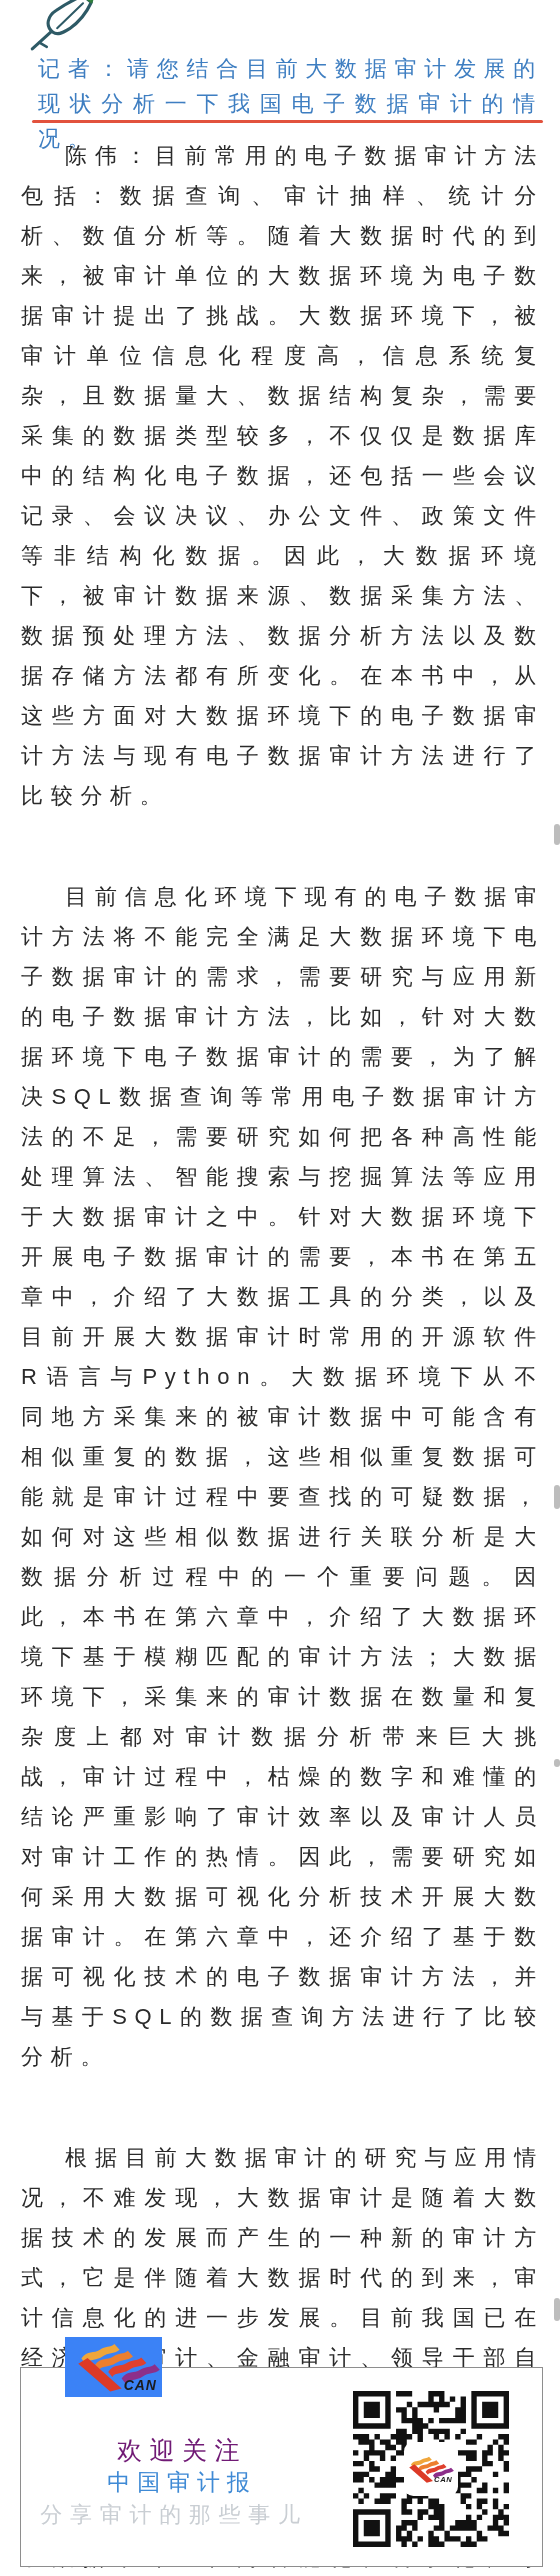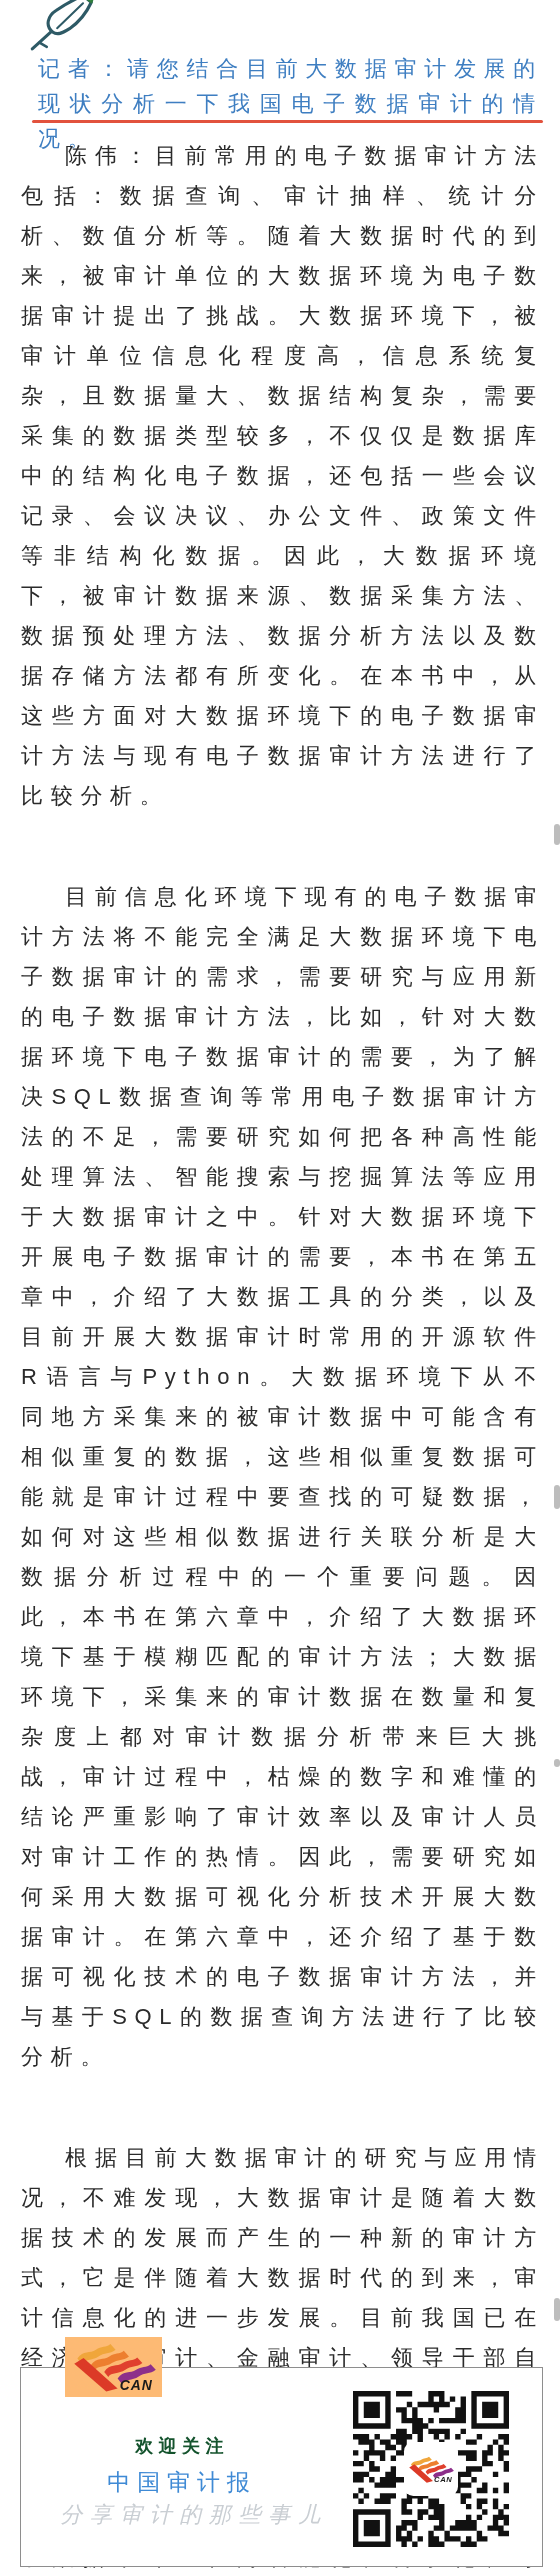--- a/index.html
+++ b/index.html
@@ -20,27 +20,27 @@
            color:#2b2b2b;text-align:justify;}
   .article p{margin:0 0 61px 0;text-indent:2em;}
   .speaker{font-weight:normal;}
   
   .source{position:absolute;left:33px;top:2279px;font-size:22px;
           letter-spacing:.3em;color:#2c2c2c;}
   
   .card{position:absolute;left:20px;top:2367px;width:523px;height:200px;
         border:1px solid #8e8e8e;box-sizing:border-box;background:#fff;}
   .logo{position:absolute;left:65px;top:2337px;width:97px;height:60px;
-        background:#fdba74;display:flex;align-items:center;justify-content:center;}
+        background:#3b82f6;display:flex;align-items:center;justify-content:flex-end;}
   .follow{position:absolute;left:21px;top:2434px;width:322px;text-align:center;
-          font-size:18px;letter-spacing:.3em;color:#14532d;font-weight:bold;}
+          font-size:25px;letter-spacing:.3em;color:#701a75;}
   .brand{position:absolute;left:21px;top:2467px;width:322px;text-align:center;
          font-size:23px;letter-spacing:.3em;color:#3f8ad5;}
-  .tagline{position:absolute;left:33px;top:2500px;width:322px;text-align:center;
-           font-size:22px;letter-spacing:.35em;color:#c9ced3;font-style:italic;}
+  .tagline{position:absolute;left:13px;top:2500px;width:322px;text-align:center;
+           font-size:22px;letter-spacing:.35em;color:#c9ced3;}
   
   .qr{position:absolute;left:353px;top:2391px;width:156px;height:156px;}
   .qr svg.qr-grid{position:absolute;left:0;top:0;}
   .qr-logo{position:absolute;left:51px;top:51px;width:54px;height:54px;
            background:#fff;border-radius:9.3px;display:flex;align-items:center;
            justify-content:center;}
   
   .thumb{position:absolute;left:554px;width:6.2px;background:#bdbdbd;border-radius:3.1px;}
   .thumb.t1{top:824px;height:21px;}
   .thumb.t2{top:1485px;height:24px;}

